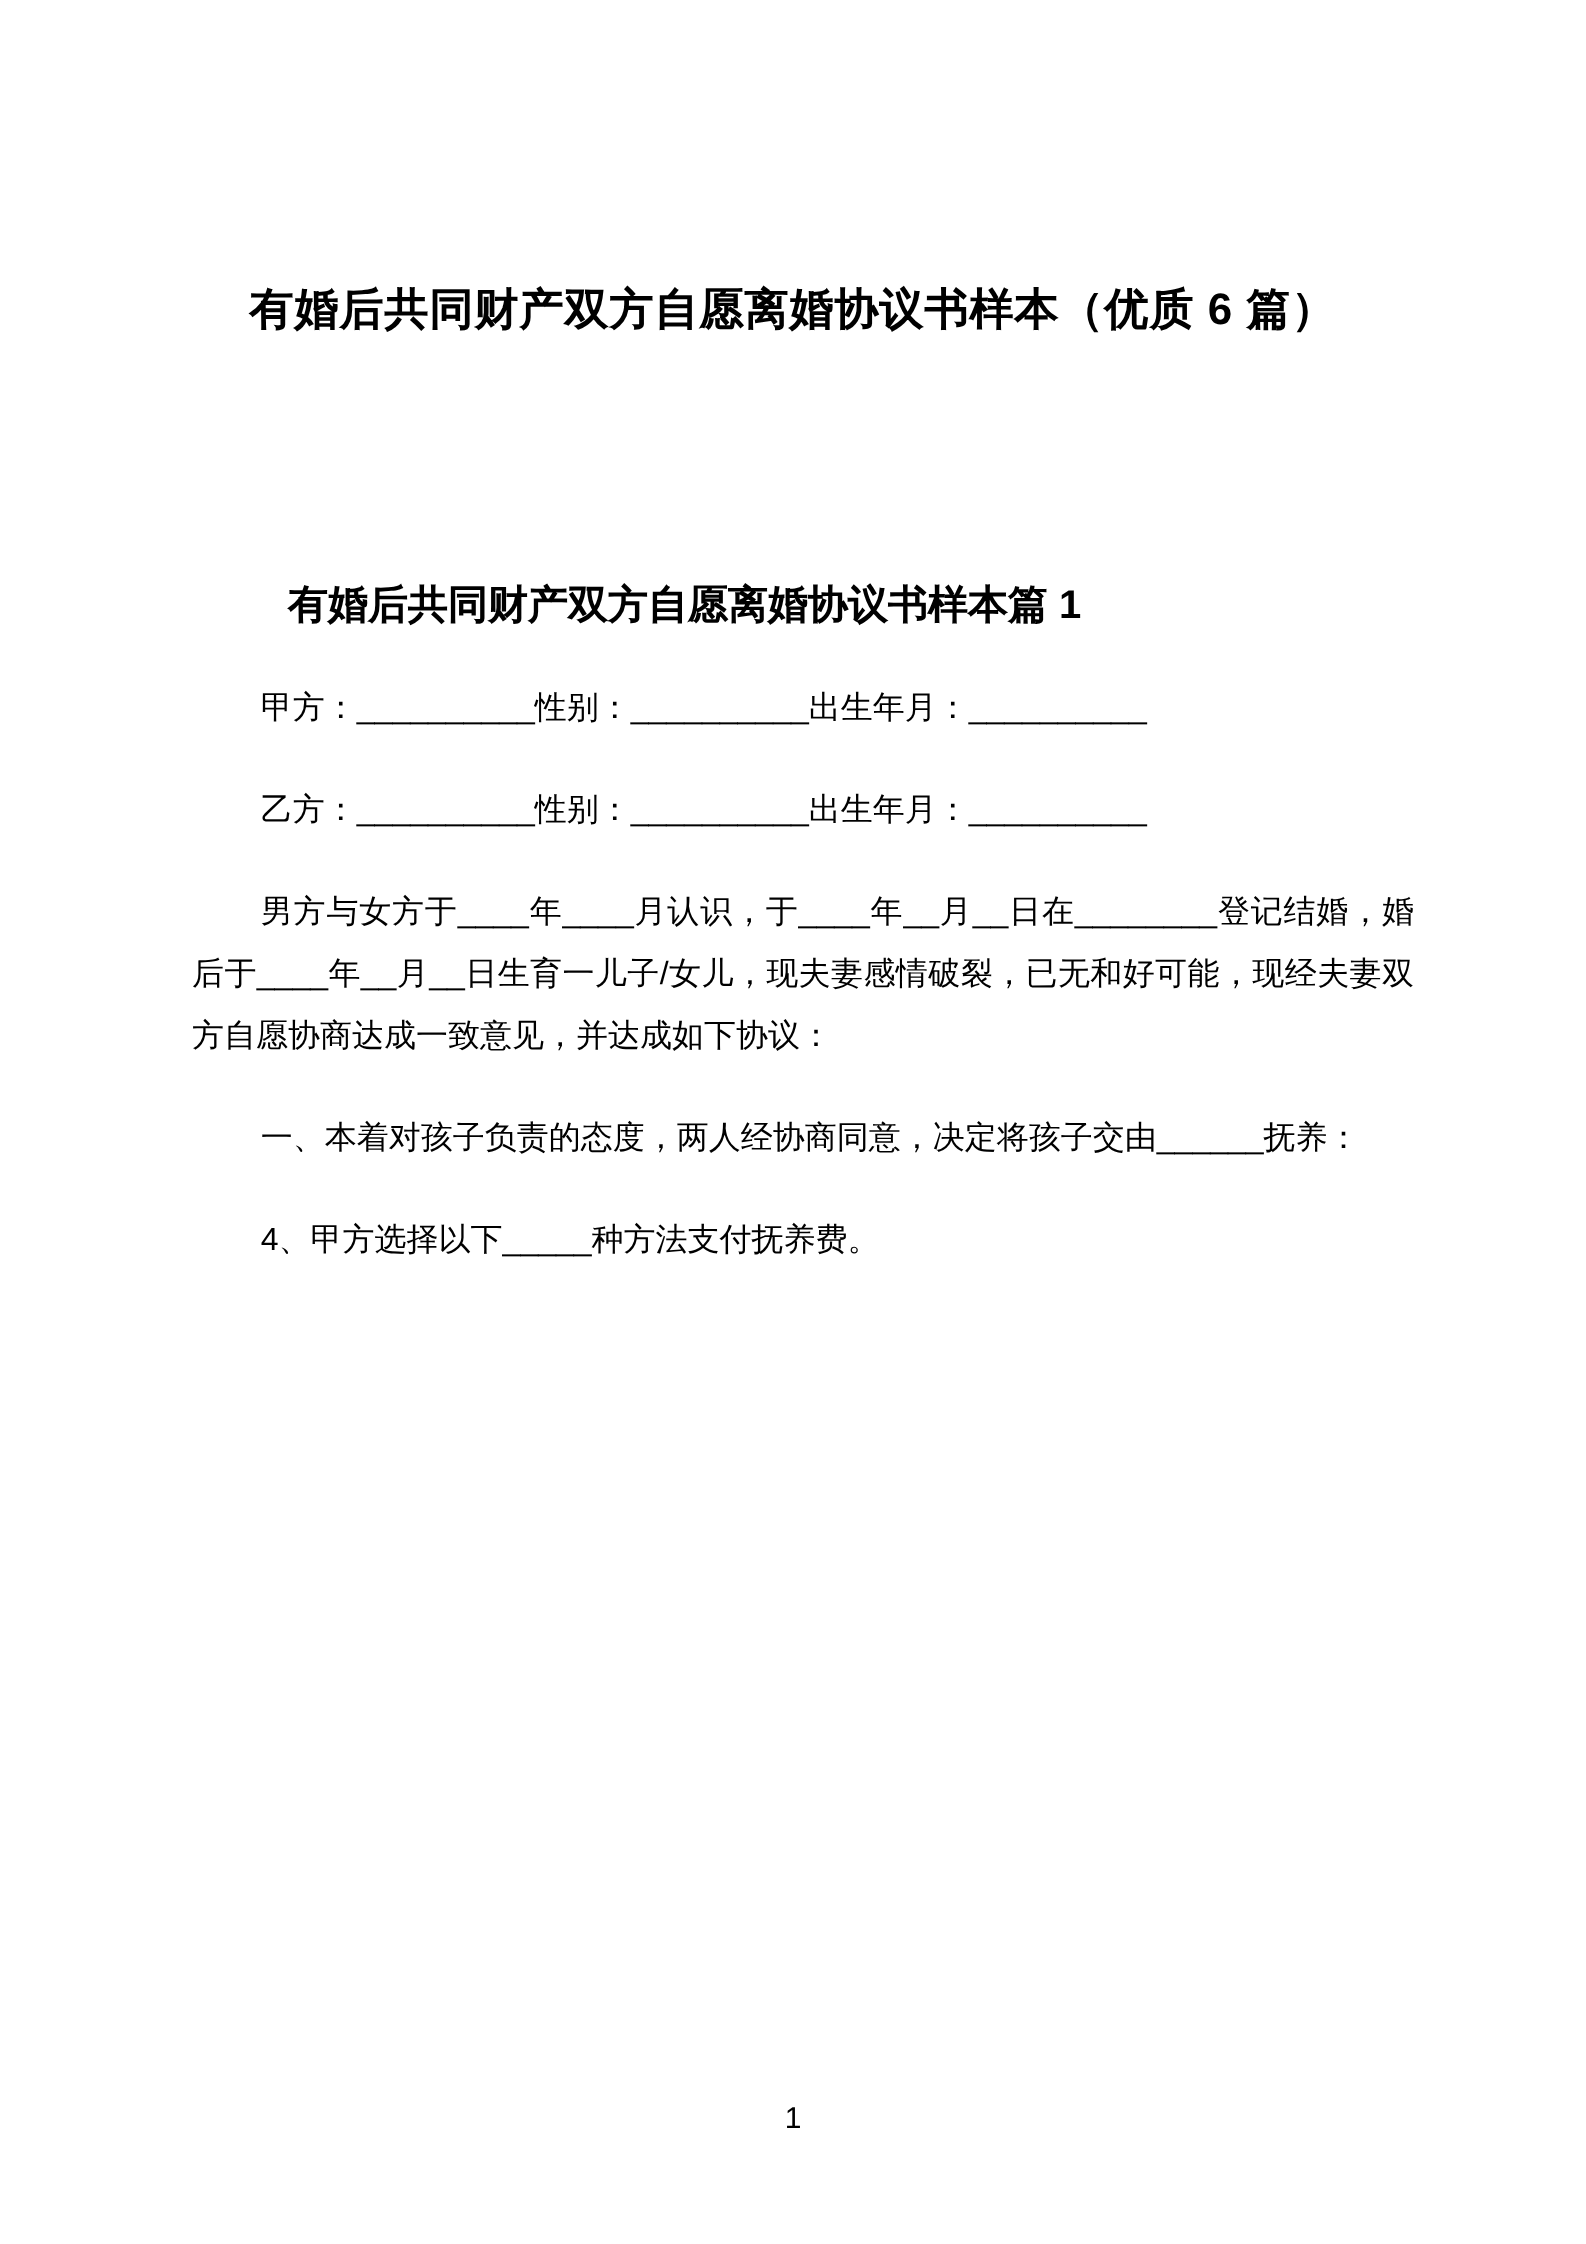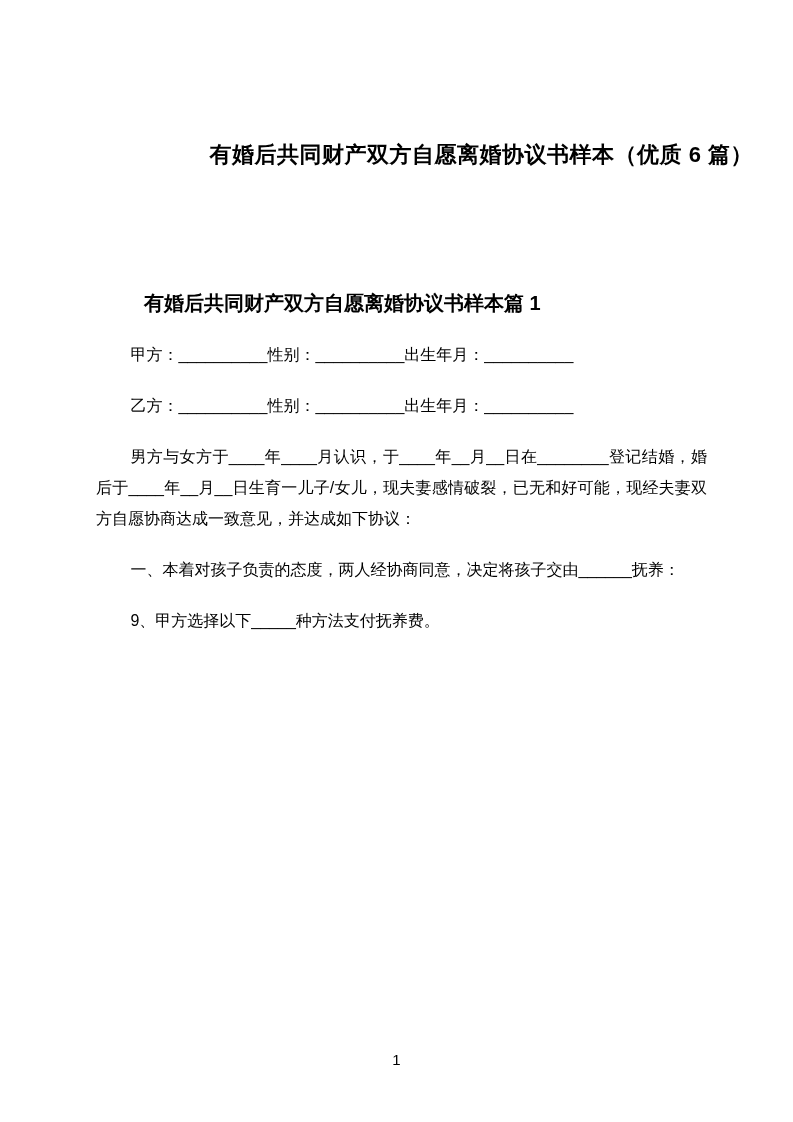--- a/index.html
+++ b/index.html
@@ -17,21 +17,21 @@
   }
   .page {
     position: relative;
     width: 793px;
     height: 1122px;
     background: #ffffff;
   }
   .doc-title {
     margin: 0;
     padding: 140px 40px 0 40px;
-    text-align: right;
+    text-align: center;
     font-size: 22px;
     line-height: 30px;
     font-weight: bold;
     letter-spacing: 0.5px;
   }
   .section-heading {
     margin: 118px 86px 0 96px;
     font-size: 20px;
     line-height: 31px;
     font-weight: bold;
@@ -66,19 +66,19 @@
 
   <p class="para">甲方：__________性别：__________出生年月：__________</p>
 
   <p class="para">乙方：__________性别：__________出生年月：__________</p>
 
   <p class="para">男方与女方于____年____月认识，于____年__月__日在________登记结婚，婚后于____年__月__日生育一儿子/女儿，现夫妻感情破裂，已无和好可能，现经夫妻双方自愿协商达成一致意见，并达成如下协议：</p>
 
   <p class="para">一、本着对孩子负责的态度，两人经协商同意，决定将孩子交由______抚养：</p>
 
 
-  <p class="para">9、甲方选择以下_____种方法支付抚养费。</p>
+  <p class="para">4、甲方选择以下_____种方法支付抚养费。</p>
 
 
 
   <div class="page-number">1</div>
 
 </div>
 
 </body></html>

